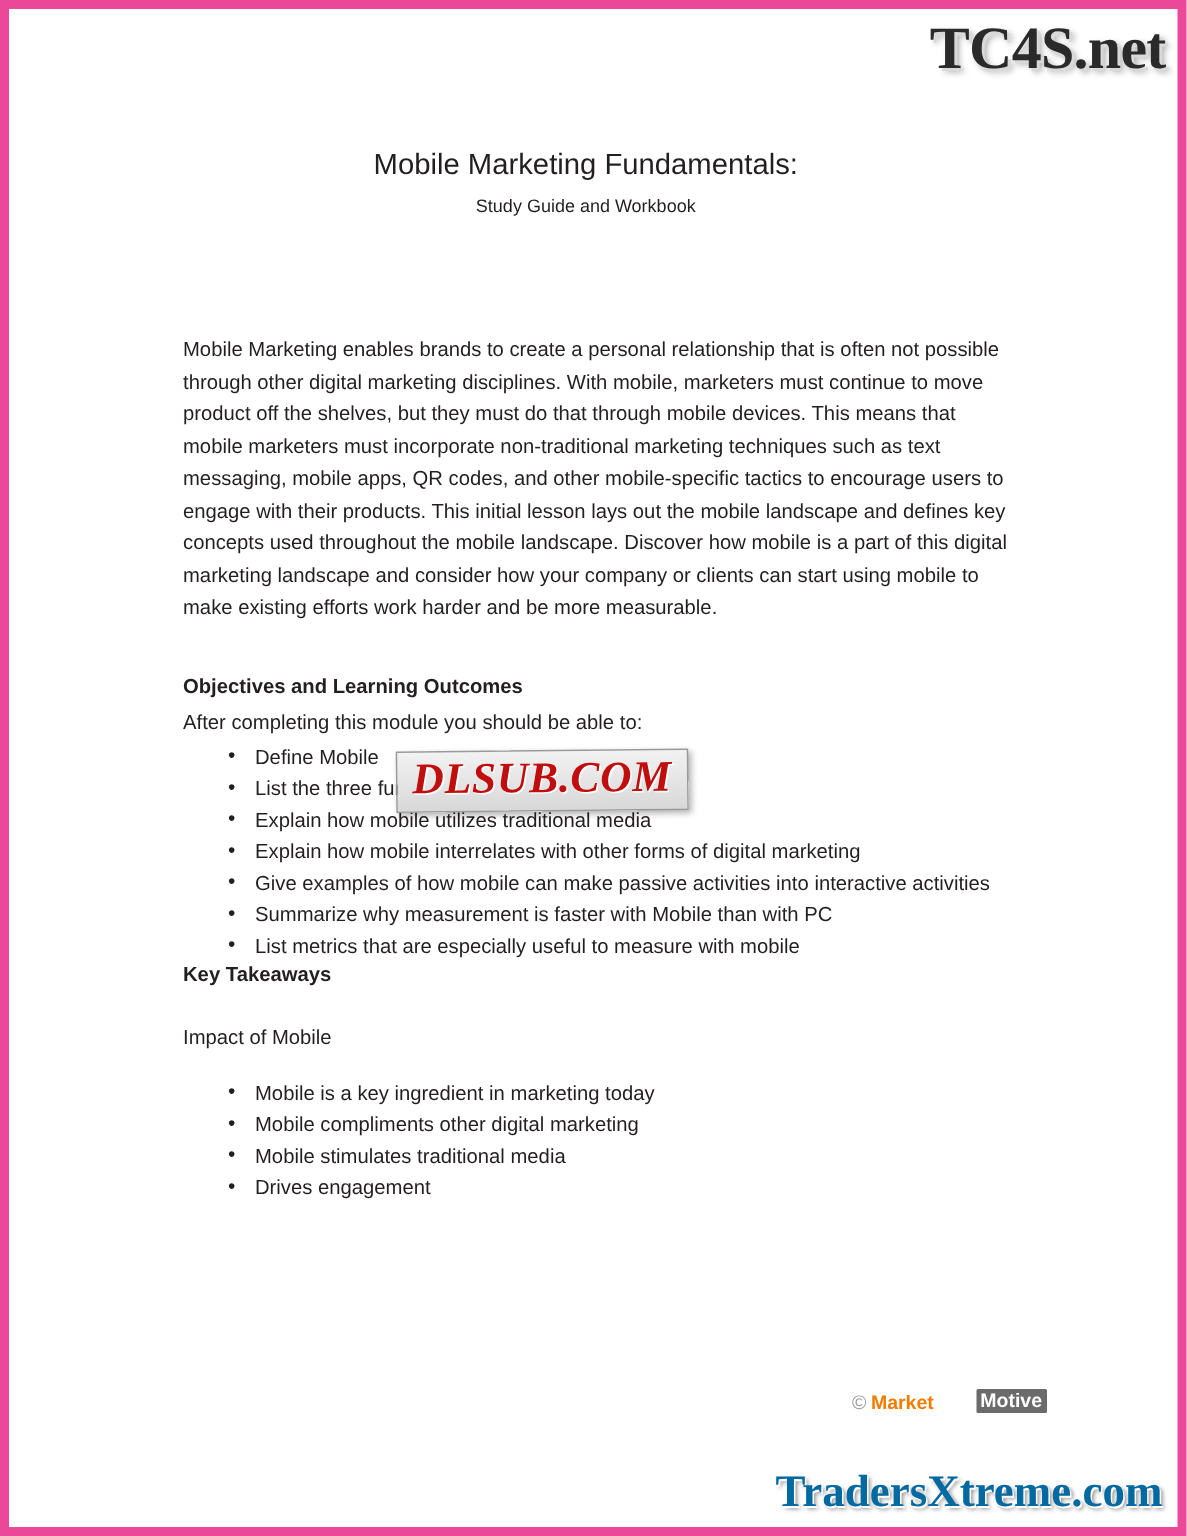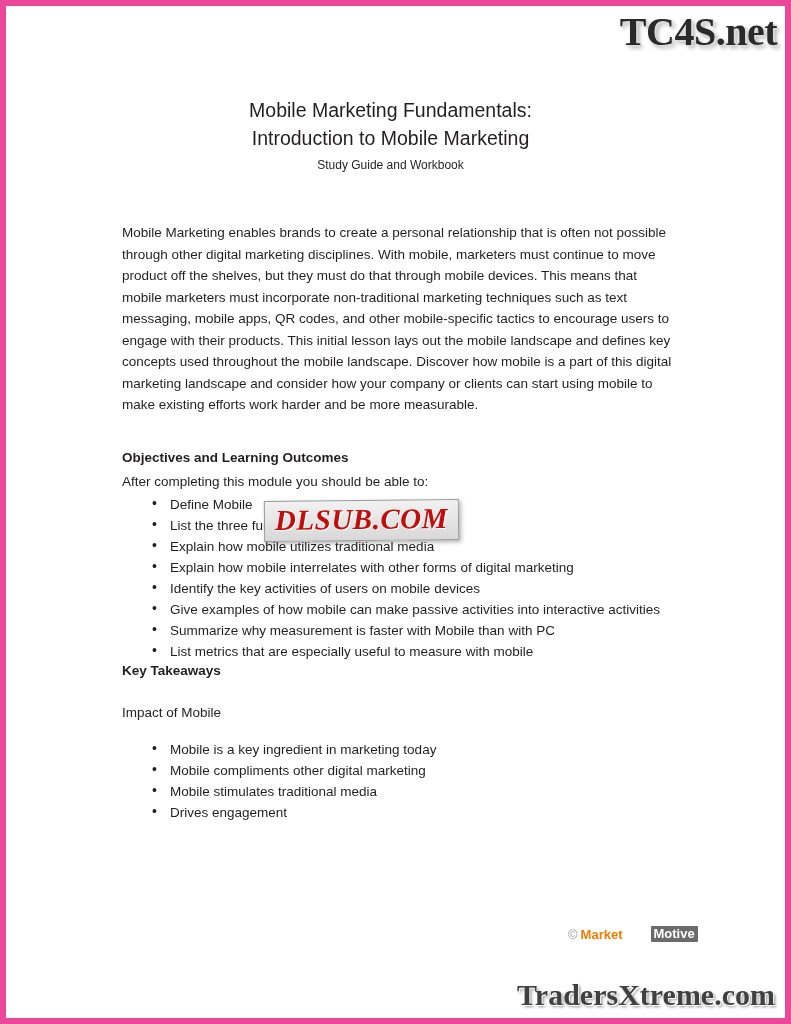--- a/index.html
+++ b/index.html
@@ -39,21 +39,21 @@
     text-shadow: 2px 2px 0 #d9d9d9, 3px 3px 4px rgba(0,0,0,0.35);
     white-space: nowrap;
   }
   .wm-bottom {
     position: absolute;
     right: 10px;
     bottom: 6px;
     font-family: "Liberation Serif", serif;
     font-weight: bold;
     font-size: 30px;
-    color: #404040;
+    color: #0369a1;
     text-shadow: 1px 1px 0 #ffffff, 2px 2px 3px rgba(0,0,0,0.45);
     white-space: nowrap;
   }
   .wm-mid {
     position: absolute;
     left: 258px;
     top: 494px;
     font-family: "Liberation Serif", serif;
     font-weight: bold;
     font-style: italic;
@@ -171,38 +171,36 @@
 </style>
 </head>
 <body>
 
 <div class="page">
 
   <div class="wm-top">TC4S.net</div>
 
   <div class="title-block">
     <div class="title-line">Mobile Marketing Fundamentals:</div>
-    <div class="title-line">Introduction to Mobile Marketing</div>
     <div class="subtitle">Study Guide and Workbook</div>
   </div>
 
   <div class="body-wrap">
 
     <p class="para para-overview">Mobile Marketing enables brands to create a personal relationship that is often not possible through other digital marketing disciplines. With mobile, marketers must continue to move product off the shelves, but they must do that through mobile devices. This means that mobile marketers must incorporate non-traditional marketing techniques such as text messaging, mobile apps, QR codes, and other mobile-specific tactics to encourage users to engage with their products. This initial lesson lays out the mobile landscape and defines key concepts used throughout the mobile landscape. Discover how mobile is a part of this digital marketing landscape and consider how your company or clients can start using mobile to make existing efforts work harder and be more measurable.</p>
 
     <div class="gap-1"></div>
 
     <h2 class="sec">Objectives and Learning Outcomes</h2>
     <p class="para">After completing this module you should be able to:</p>
     <ul class="bullets">
       <li>Define Mobile</li>
       <li>List the three functions of Mobile Marketing</li>
       <li>Explain how mobile utilizes traditional media</li>
       <li>Explain how mobile interrelates with other forms of digital marketing</li>
-      <li>Identify the key activities of users on mobile devices</li>
       <li>Give examples of how mobile can make passive activities into interactive activities</li>
       <li>Summarize why measurement is faster with Mobile than with PC</li>
       <li>List metrics that are especially useful to measure with mobile</li>
     </ul>
 
     <h2 class="sec kt-title">Key Takeaways</h2>
     <p class="impact">Impact of Mobile</p>
     <ul class="bullets takeaways">
       <li>Mobile is a key ingredient in marketing today</li>
       <li>Mobile compliments other digital marketing</li>

